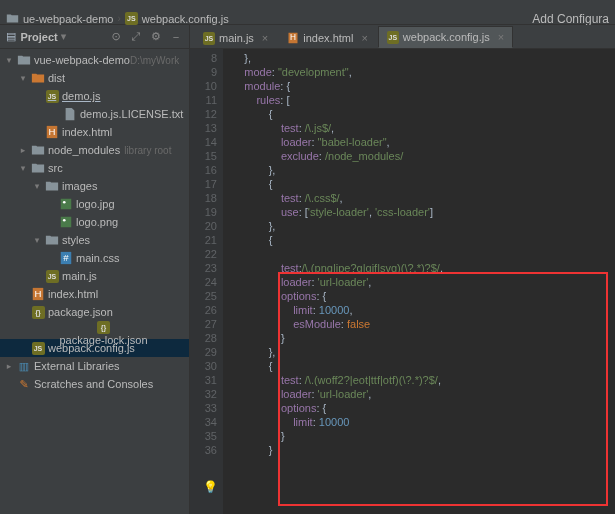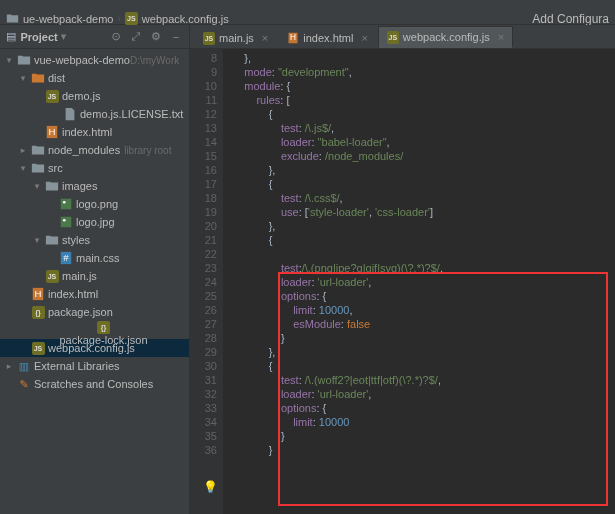--- a/index.html
+++ b/index.html
@@ -92,21 +92,21 @@
     <div id="tree-items">
           <div class="tree-row" style="padding-left: 18px;">
             <span class="tree-toggle">▾</span>
             <span class="tree-icon">
               <svg viewBox="0 0 16 16">
                 <path fill="#cb7832" d="M1 3h5l1 1h8v9H1z"></path>
               </svg>
             </span>
             <span class="tree-label">dist</span>
           </div>
-          <div class="tree-row" style="padding-left: 32px;">
+          <div class="tree-row" style="padding-left: 32px; text-decoration: underline;">
             <span class="tree-toggle"></span>
             <span class="tree-icon">
               <span class="jsfile-badge">JS</span>
             </span>
             <span class="tree-label">demo.js</span>
           </div>
           <div class="tree-row" style="padding-left: 50px;">
             <span class="tree-toggle"></span>
             <span class="tree-icon">
               <svg viewBox="0 0 16 16">
@@ -154,31 +154,31 @@
             <span class="tree-label">images</span>
           </div>
           <div class="tree-row" style="padding-left: 46px;">
             <span class="tree-toggle"></span>
             <span class="tree-icon">
               <svg viewBox="0 0 16 16">
                 <rect x="2" y="2" width="12" height="12" fill="#4a7a4a"></rect>
                 <circle cx="6" cy="6" r="1.5" fill="#fff"></circle>
               </svg>
             </span>
-            <span class="tree-label">logo.png</span>
+            <span class="tree-label">logo.jpg</span>
           </div>
           <div class="tree-row" style="padding-left: 46px;">
             <span class="tree-toggle"></span>
             <span class="tree-icon">
               <svg viewBox="0 0 16 16">
                 <rect x="2" y="2" width="12" height="12" fill="#4a7a4a"></rect>
                 <circle cx="6" cy="6" r="1.5" fill="#fff"></circle>
               </svg>
             </span>
-            <span class="tree-label">logo.jpg</span>
+            <span class="tree-label">logo.png</span>
           </div>
           <div class="tree-row" style="padding-left: 32px;">
             <span class="tree-toggle">▾</span>
             <span class="tree-icon">
               <svg viewBox="0 0 16 16">
                 <path fill="#87939a" d="M1 3h5l1 1h8v9H1z"></path>
               </svg>
             </span>
             <span class="tree-label">styles</span>
           </div>

